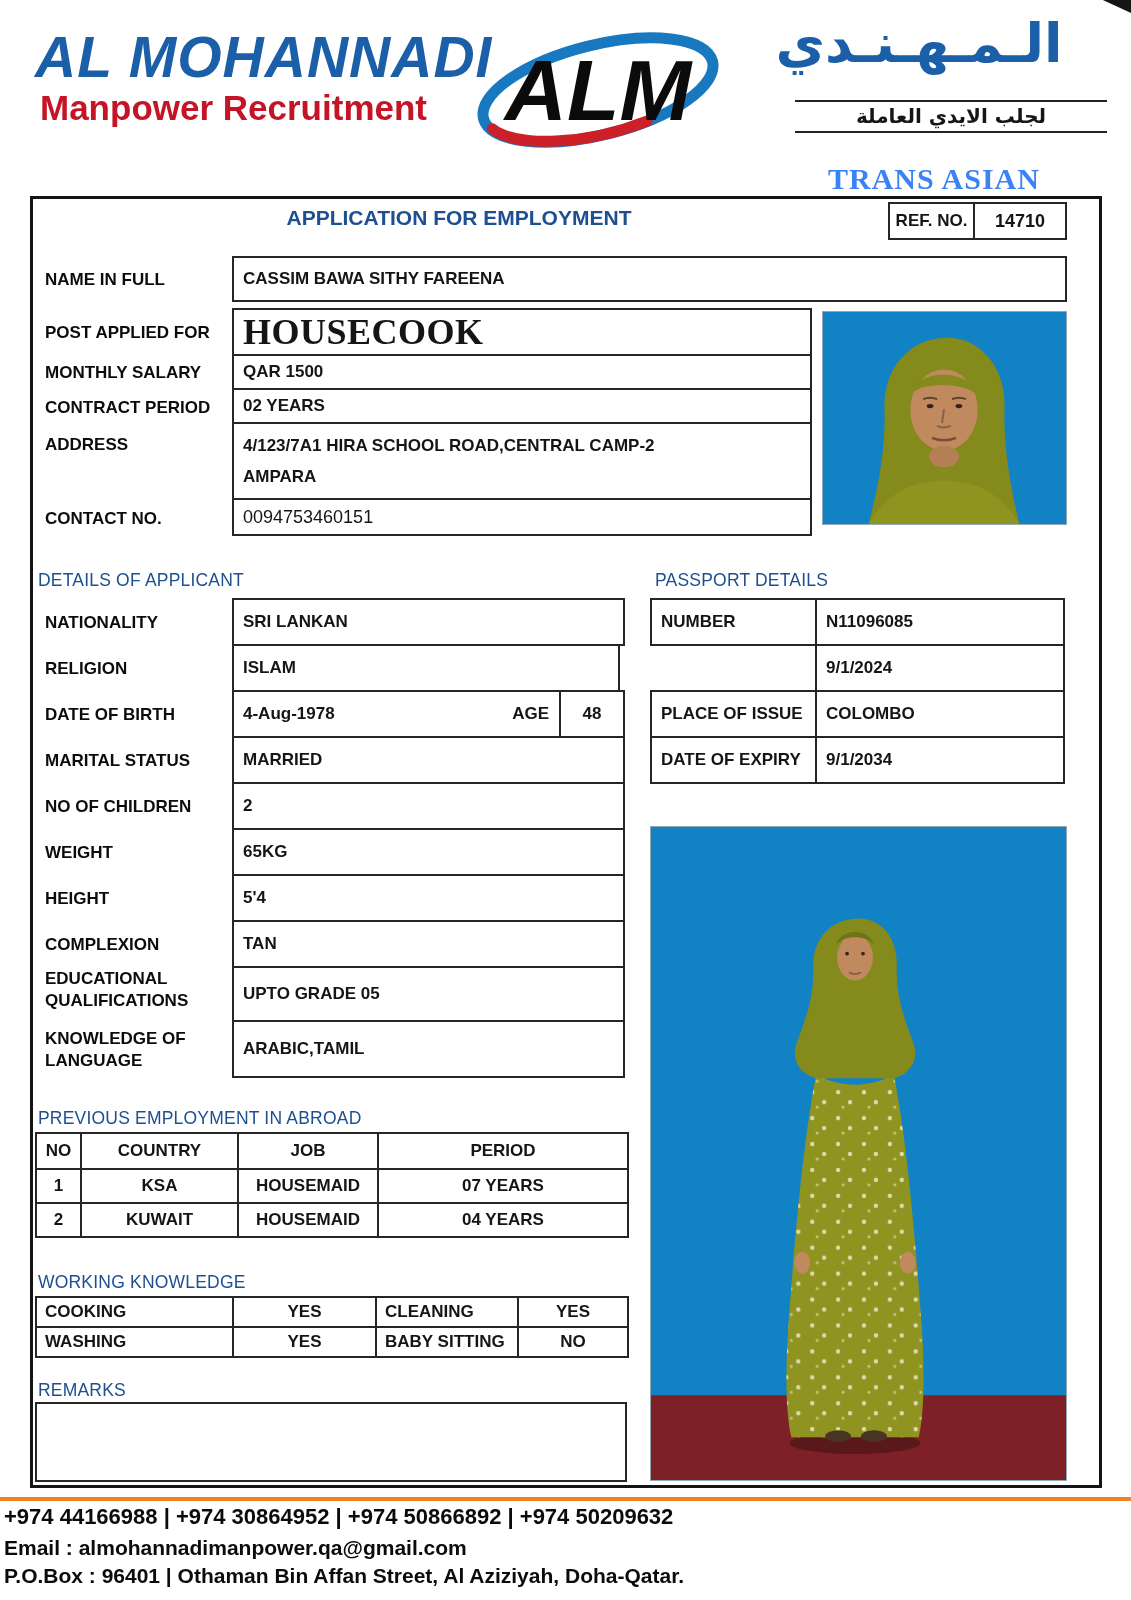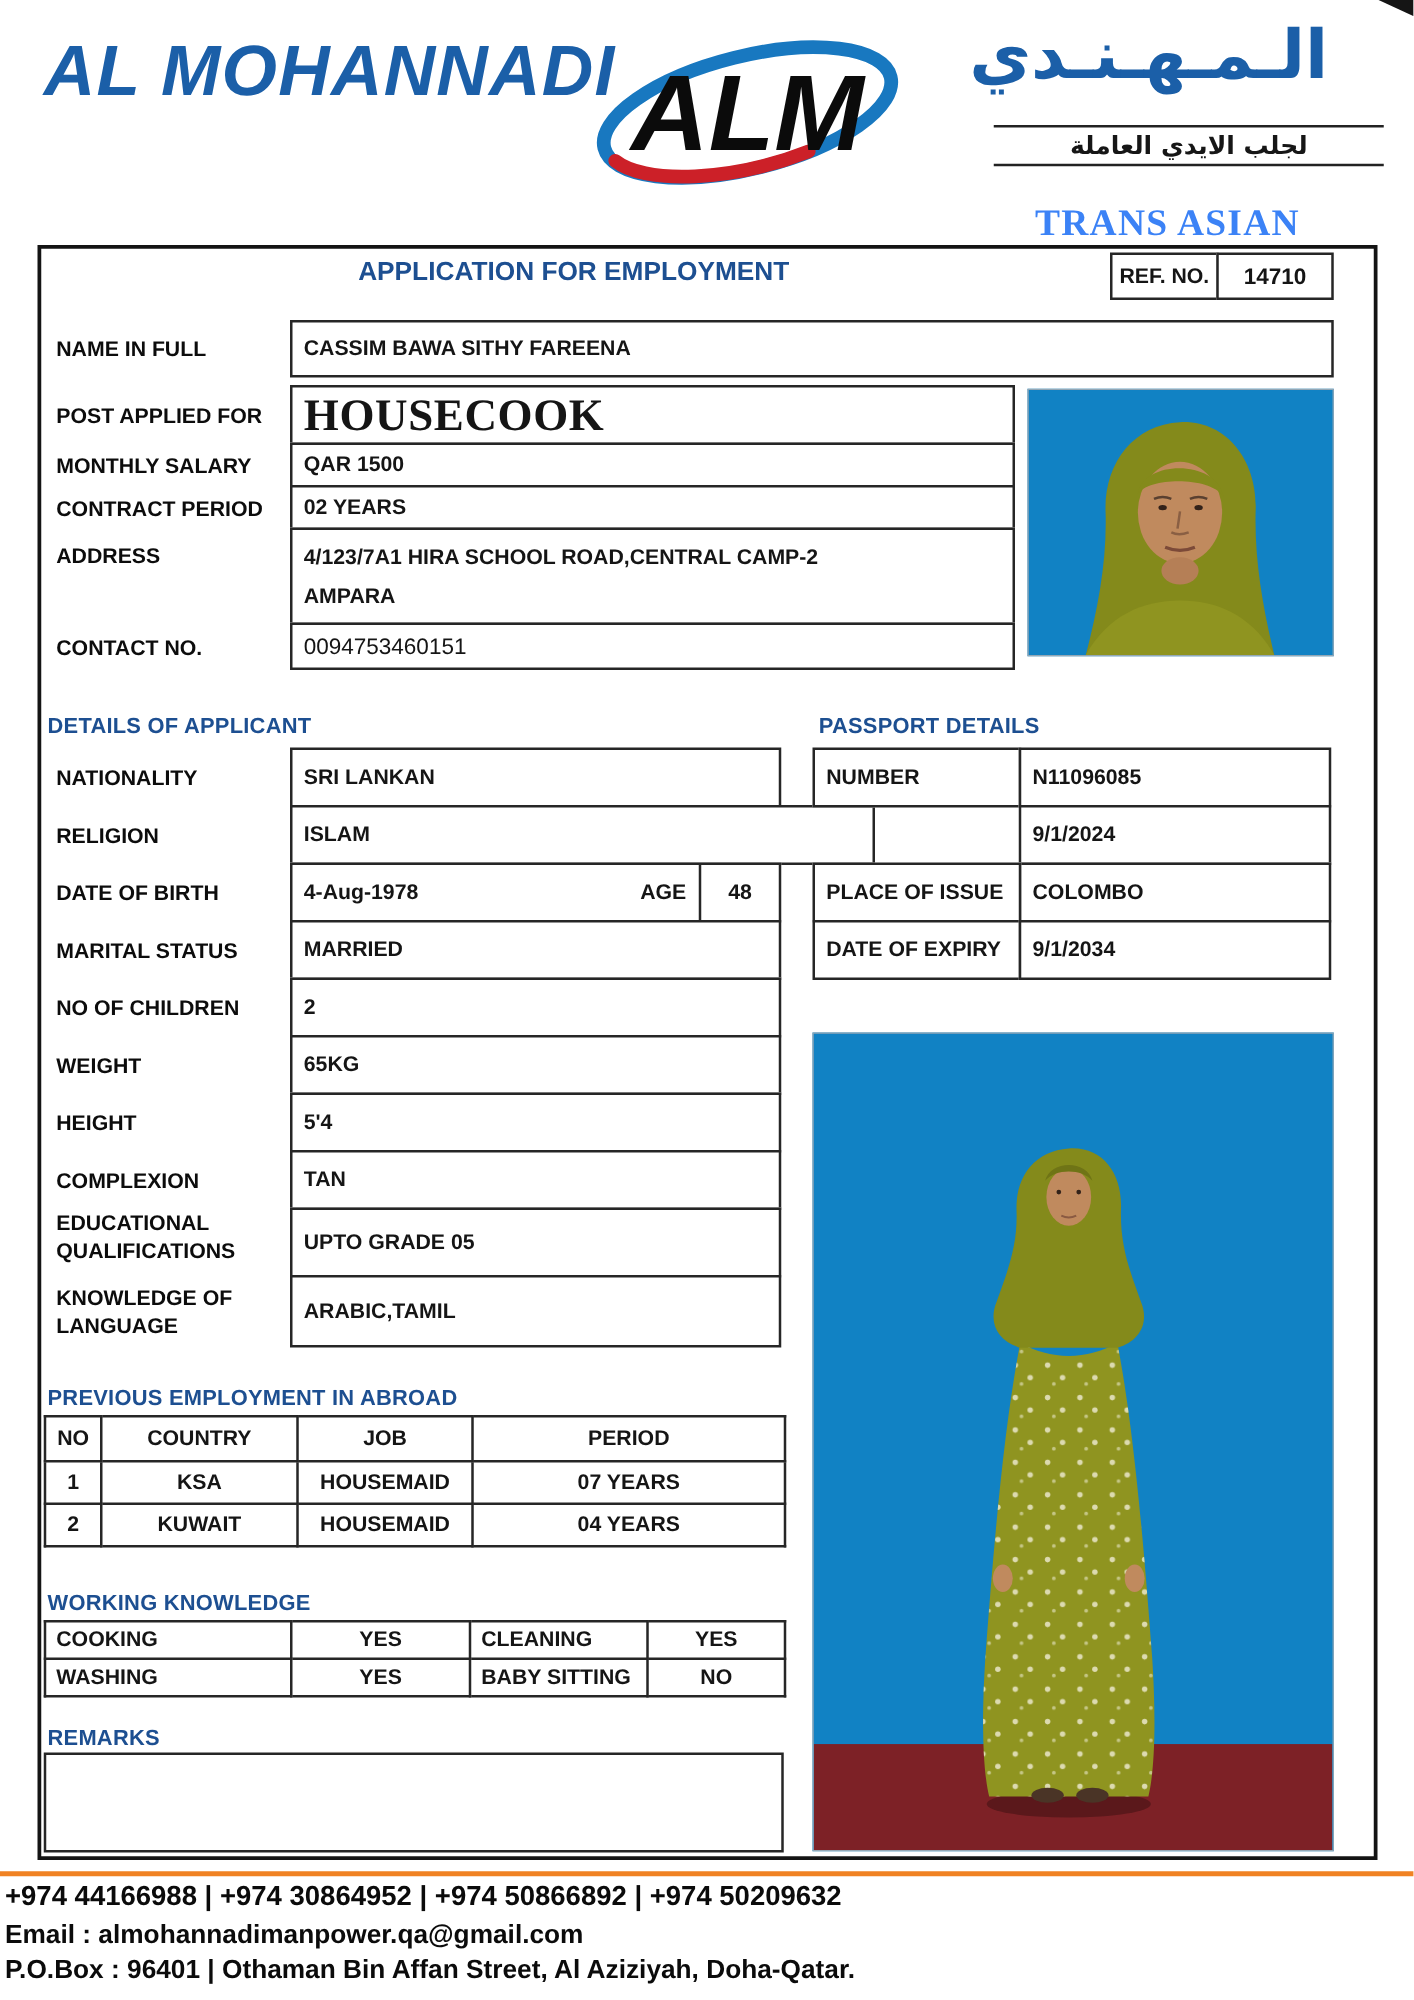--- a/index.html
+++ b/index.html
@@ -8,21 +8,21 @@
     --floor-maroon:#7d2126; --logo-blue:#1878c0; --logo-red:#cc2028;
     --border:#262626; --ink:#111;
   }
   *{margin:0;padding:0;box-sizing:border-box}
   body{width:1131px;font-family:"Liberation Sans",sans-serif;background:#fff;color:var(--ink)}
   .page{position:relative;width:1131px;height:1600px;background:#fff;overflow:hidden}
   .abs{position:absolute}
   .cell{position:absolute;border:2px solid var(--border);background:#fff;display:flex;align-items:center;
         padding:0 9px;font-weight:bold;font-size:17px;white-space:nowrap;color:#151515}
   .flabel{position:absolute;font-weight:bold;font-size:17px;line-height:1.3;color:#0c0c0c;width:185px}
-  .sec-head{position:absolute;font-weight:bold;font-size:17.5px;color:var(--heading-blue);letter-spacing:.2px}
+  .sec-head{position:absolute;font-weight:normal;font-size:17.5px;color:var(--heading-blue);letter-spacing:.2px}
   .frame{position:absolute;left:30px;top:196px;width:1072px;height:1292px;border:3px solid #141414}
   .brand-name{position:absolute;left:35px;top:24px;font-style:italic;font-weight:bold;font-size:57px;
               color:var(--brand-blue);letter-spacing:1px}
   .brand-sub{position:absolute;left:40px;top:88px;font-size:35px;font-weight:bold;color:var(--brand-red)}
   .arabic-name{position:absolute;left:730px;top:12px;width:378px;text-align:center;direction:rtl;
                font-family:"DejaVu Sans",sans-serif;font-size:54px;font-weight:bold;color:var(--brand-blue)}
   .arabic-tag{position:absolute;left:795px;top:100px;width:312px;text-align:center;direction:rtl;
               font-family:"DejaVu Sans",sans-serif;font-size:20px;font-weight:bold;color:#161616;
               border-top:2px solid #222;border-bottom:2px solid #222;padding:2px 0 3px}
   .partner{position:absolute;left:828px;top:162px;font-family:"Liberation Serif",serif;
@@ -40,20 +40,21 @@
   .foot{position:absolute;left:4px;width:1131px;text-align:left;font-weight:bold;color:#0b0b0b}
   .photo-frame{position:absolute;border:1px solid #93a7b5;overflow:hidden;background:var(--photo-bg)}
 </style>
 </head>
 <body>
 
 <div class="page">
 
   <div class="corner-mark"></div>
   <div class="brand-name">AL MOHANNADI</div>
+  <div class="brand-sub">Manpower Recruitment</div>
 
   <div class="abs" style="left:468px;top:10px;width:260px;height:160px">
     <svg width="260" height="160" viewBox="0 0 260 160">
       <g transform="rotate(-14 130 80)">
         <ellipse cx="130" cy="80" rx="118" ry="45" fill="none" style="stroke:var(--logo-blue)" stroke-width="11"></ellipse>
         <path d="M18 92 A118 45 0 0 0 170 122" fill="none" style="stroke:var(--logo-red)" stroke-width="11" stroke-linecap="round"></path>
       </g>
       <text x="130" y="110" text-anchor="middle" font-family="'Liberation Sans',sans-serif" font-size="86" font-style="italic" font-weight="bold" fill="#0b0b0b">ALM</text>
     </svg>
   </div>
@@ -105,21 +106,21 @@
       <path d="M46 214 C 64 182 92 170 122 170 C 152 170 180 182 198 214 Z" style="fill:var(--scarf-green)"></path>
     </svg>
   </div>
 
   <div class="sec-head" style="left:38px;top:570px">DETAILS OF APPLICANT</div>
 
   <div class="flabel" style="left:45px;top:612px">NATIONALITY</div>
   <div class="cell" style="left:232px;top:598px;width:393px;height:48px">SRI LANKAN</div>
 
   <div class="flabel" style="left:45px;top:658px">RELIGION</div>
-  <div class="cell" style="left:232px;top:644px;width:468px;height:48px">ISLAM</div>
+  <div class="cell" style="left:232px;top:644px;width:388px;height:48px">ISLAM</div>
 
   <div class="flabel" style="left:45px;top:704px">DATE OF BIRTH</div>
   <div class="cell" style="left:232px;top:690px;width:393px;height:48px;padding:0">
     <span style="flex:1;padding:0 9px">4-Aug-1978</span>
     <span style="padding:0 10px">AGE</span>
     <span style="width:64px;height:100%;border-left:2px solid var(--border);display:flex;align-items:center;justify-content:center">48</span>
   </div>
 
   <div class="flabel" style="left:45px;top:750px">MARITAL STATUS</div>
   <div class="cell" style="left:232px;top:736px;width:393px;height:48px">MARRIED</div>

